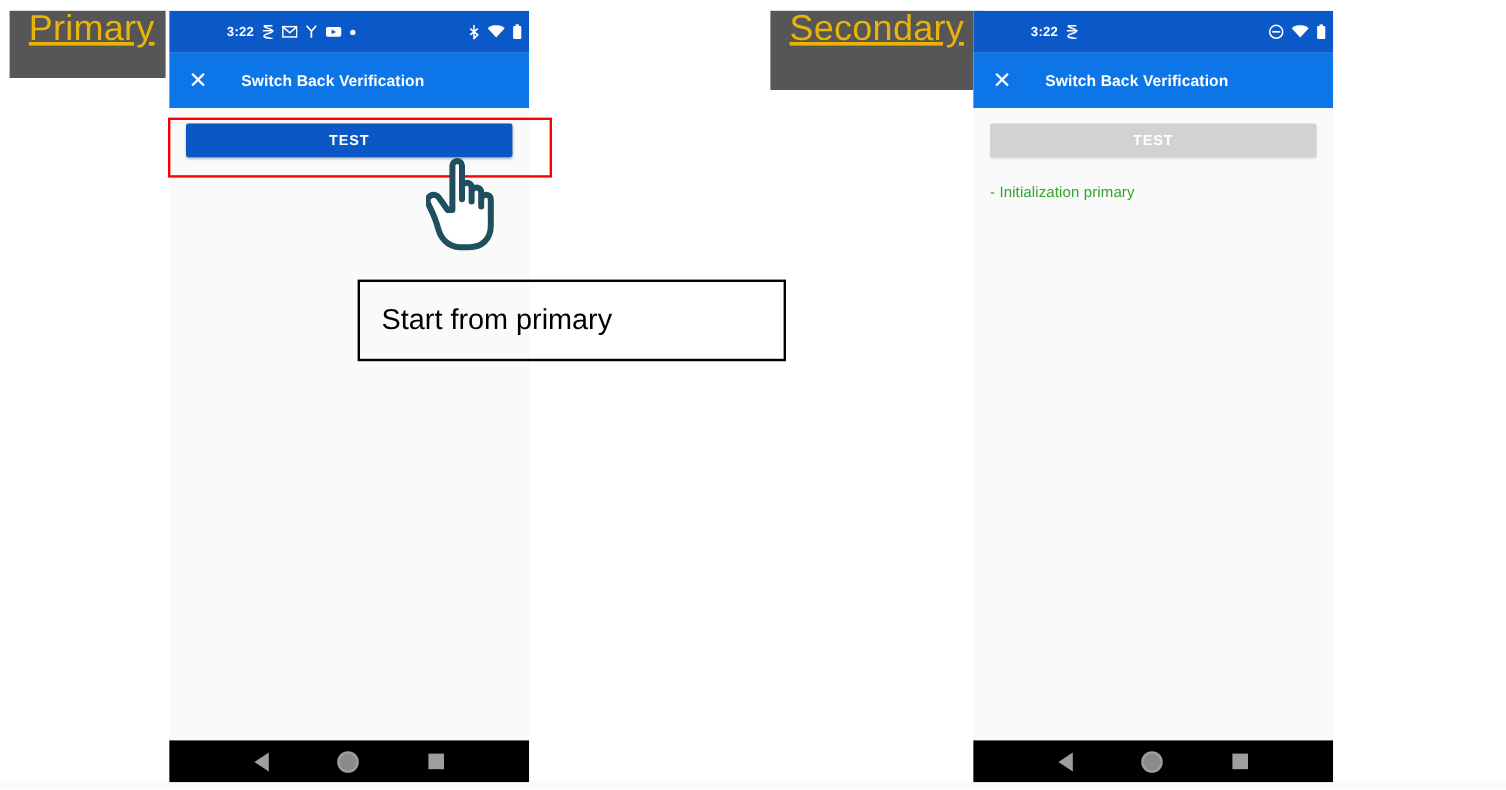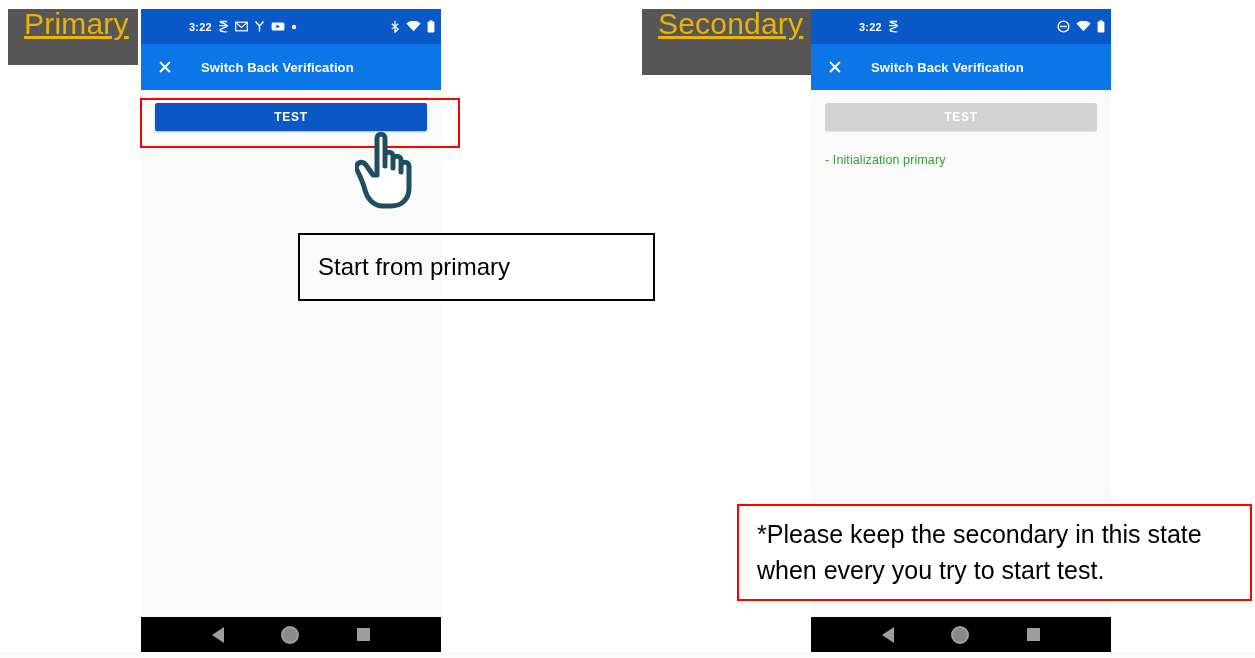--- a/index.html
+++ b/index.html
@@ -309,18 +309,15 @@
       <div class="log-line">- Initialization primary</div>
     </div>
 
     <div class="nav-bar">
       <span class="nav-back"></span>
       <span class="nav-home"></span>
       <span class="nav-recent"></span>
     </div>
   </div>
 
-  <div class="callout callout-red" style="left:737px; top:504px; width:515px; height:97px;">
-    <span class="callout-text">*Please keep the secondary in this state when every you try to start test.</span>
-  </div>
 
   <div class="bottom-strip"></div>
 </div>
 
 </body></html>

